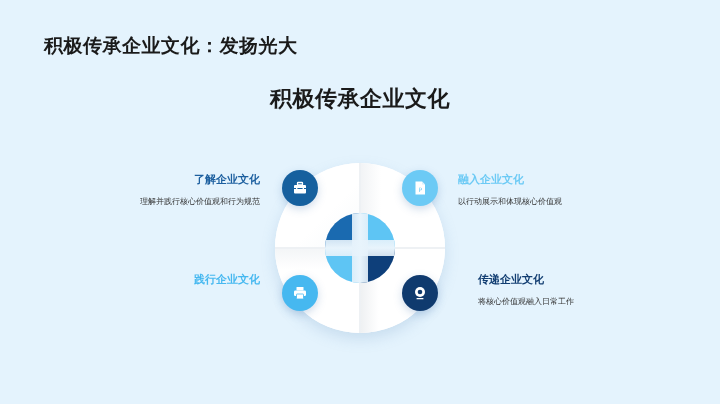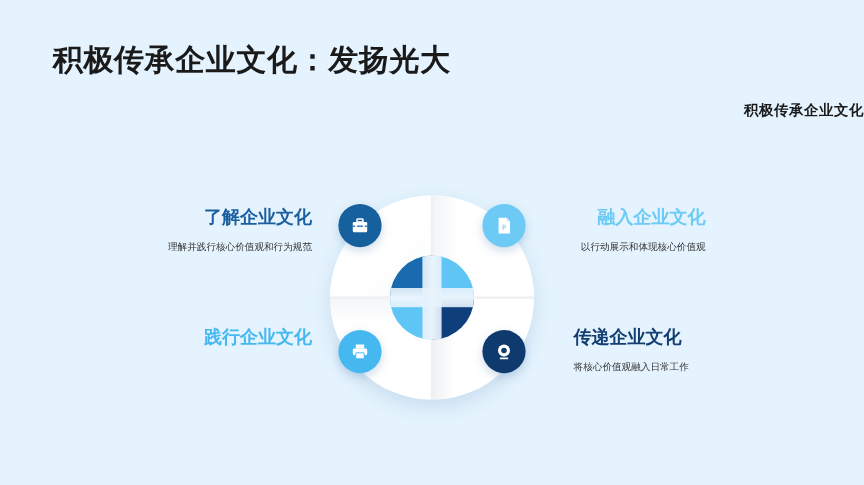--- a/index.html
+++ b/index.html
@@ -4,27 +4,27 @@
   <style>
     * { margin: 0; padding: 0; box-sizing: border-box; }
     html, body { width: 720px; height: 404px; overflow: hidden; }
     body {
       background: #e4f3fd;
       font-family: "DejaVu Sans", "Liberation Sans", sans-serif;
       position: relative;
     }
     .page-title {
       position: absolute; left: 44px; top: 33px;
-      font-size: 25px; font-weight: bold; color: #1a1a1a;
+      font-size: 19px; font-weight: bold; color: #1a1a1a;
       letter-spacing: 0.5px;
     }
     .sub-title {
       position: absolute; left: 0; width: 720px; top: 84px;
-      text-align: right;
-      font-size: 12px; font-weight: bold; color: #1a1a1a;
+      text-align: center;
+      font-size: 22px; font-weight: bold; color: #1a1a1a;
       letter-spacing: 0.5px;
     }
     .wheel {
       position: absolute; left: 275px; top: 163px;
       width: 170px; height: 170px; border-radius: 50%;
       background: #ffffff;
       box-shadow: 0 6px 14px rgba(120,160,200,0.25);
       overflow: hidden;
     }
     .wheel .q {
@@ -62,26 +62,26 @@
       box-shadow: 0 3px 8px rgba(60,110,170,0.25);
       cursor: pointer;
     }
     .badge svg { width: 16px; height: 16px; }
     .b1 { left: 282px; top: 170px; background: #16609e; }
     .b2 { left: 402px; top: 170px; background: #6ccaf5; }
     .b3 { left: 282px; top: 275px; background: #46b8f0; }
     .b4 { left: 402px; top: 275px; background: #0f3a6e; }
 
     .item { position: absolute; width: 130px; }
-    .item .h { font-size: 15px; font-weight: bold; margin-bottom: 8px; }
+    .item .h { font-size: 11px; font-weight: bold; margin-bottom: 8px; }
     .item .d { font-size: 8px; color: #333; line-height: 13px; font-family: Liberation Serif, serif; }
     .item.left { text-align: right; }
     .i1 { left: 130px; top: 172px; }
     .i1 .h { color: #1c5f9f; }
-    .i2 { left: 458px; top: 172px; text-align: right; }
+    .i2 { left: 458px; top: 172px; }
     .i2 .h { color: #6ccaf5; }
     .i3 { left: 130px; top: 272px; }
     .i3 .h { color: #46b8f0; }
     .i4 { left: 458px; top: 272px; margin-left: 20px; }
     .i4 .h { color: #123e72; }
   </style>
 </head>
 <body>
 
 <div class="page-title">积极传承企业文化：发扬光大</div>

